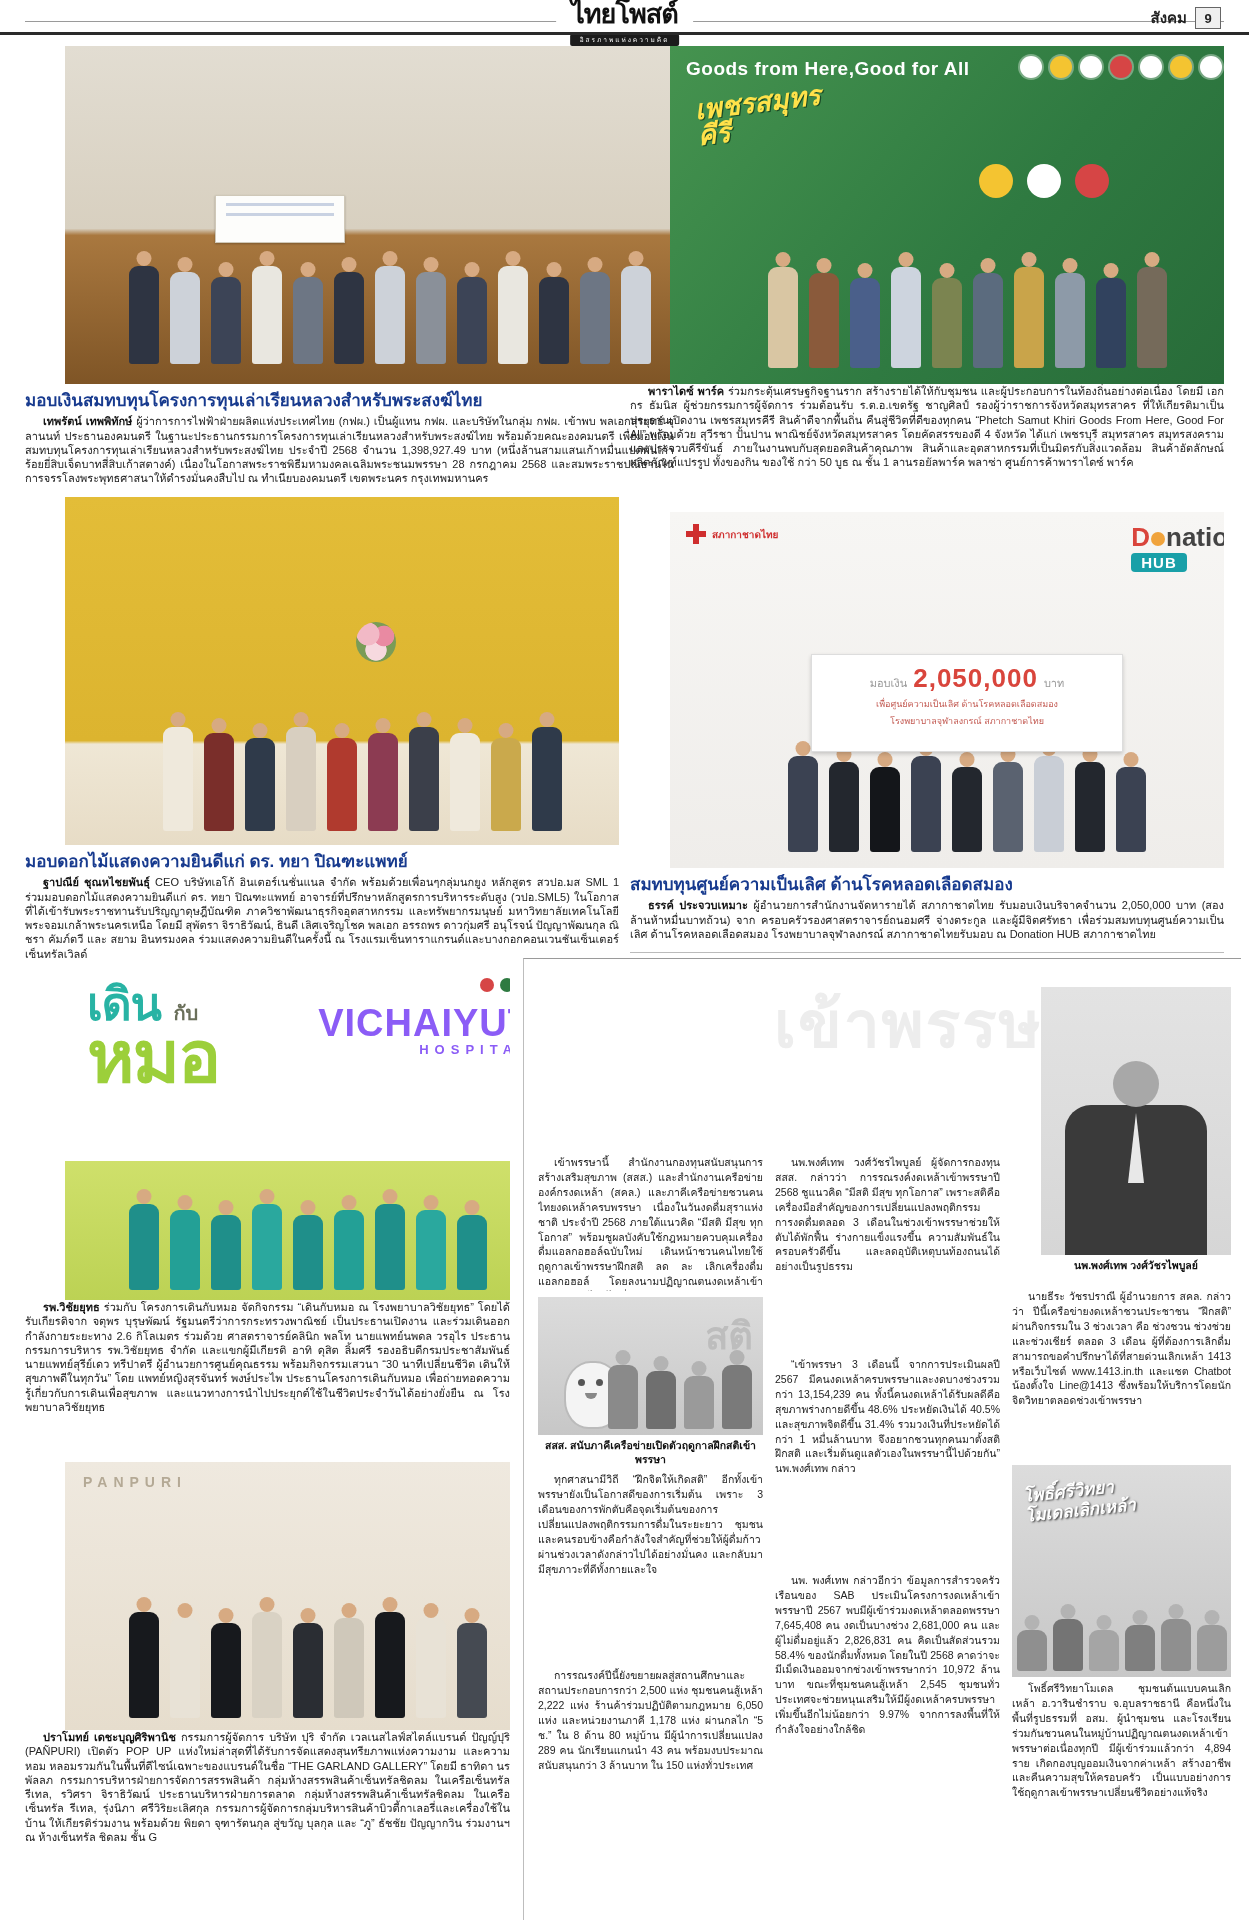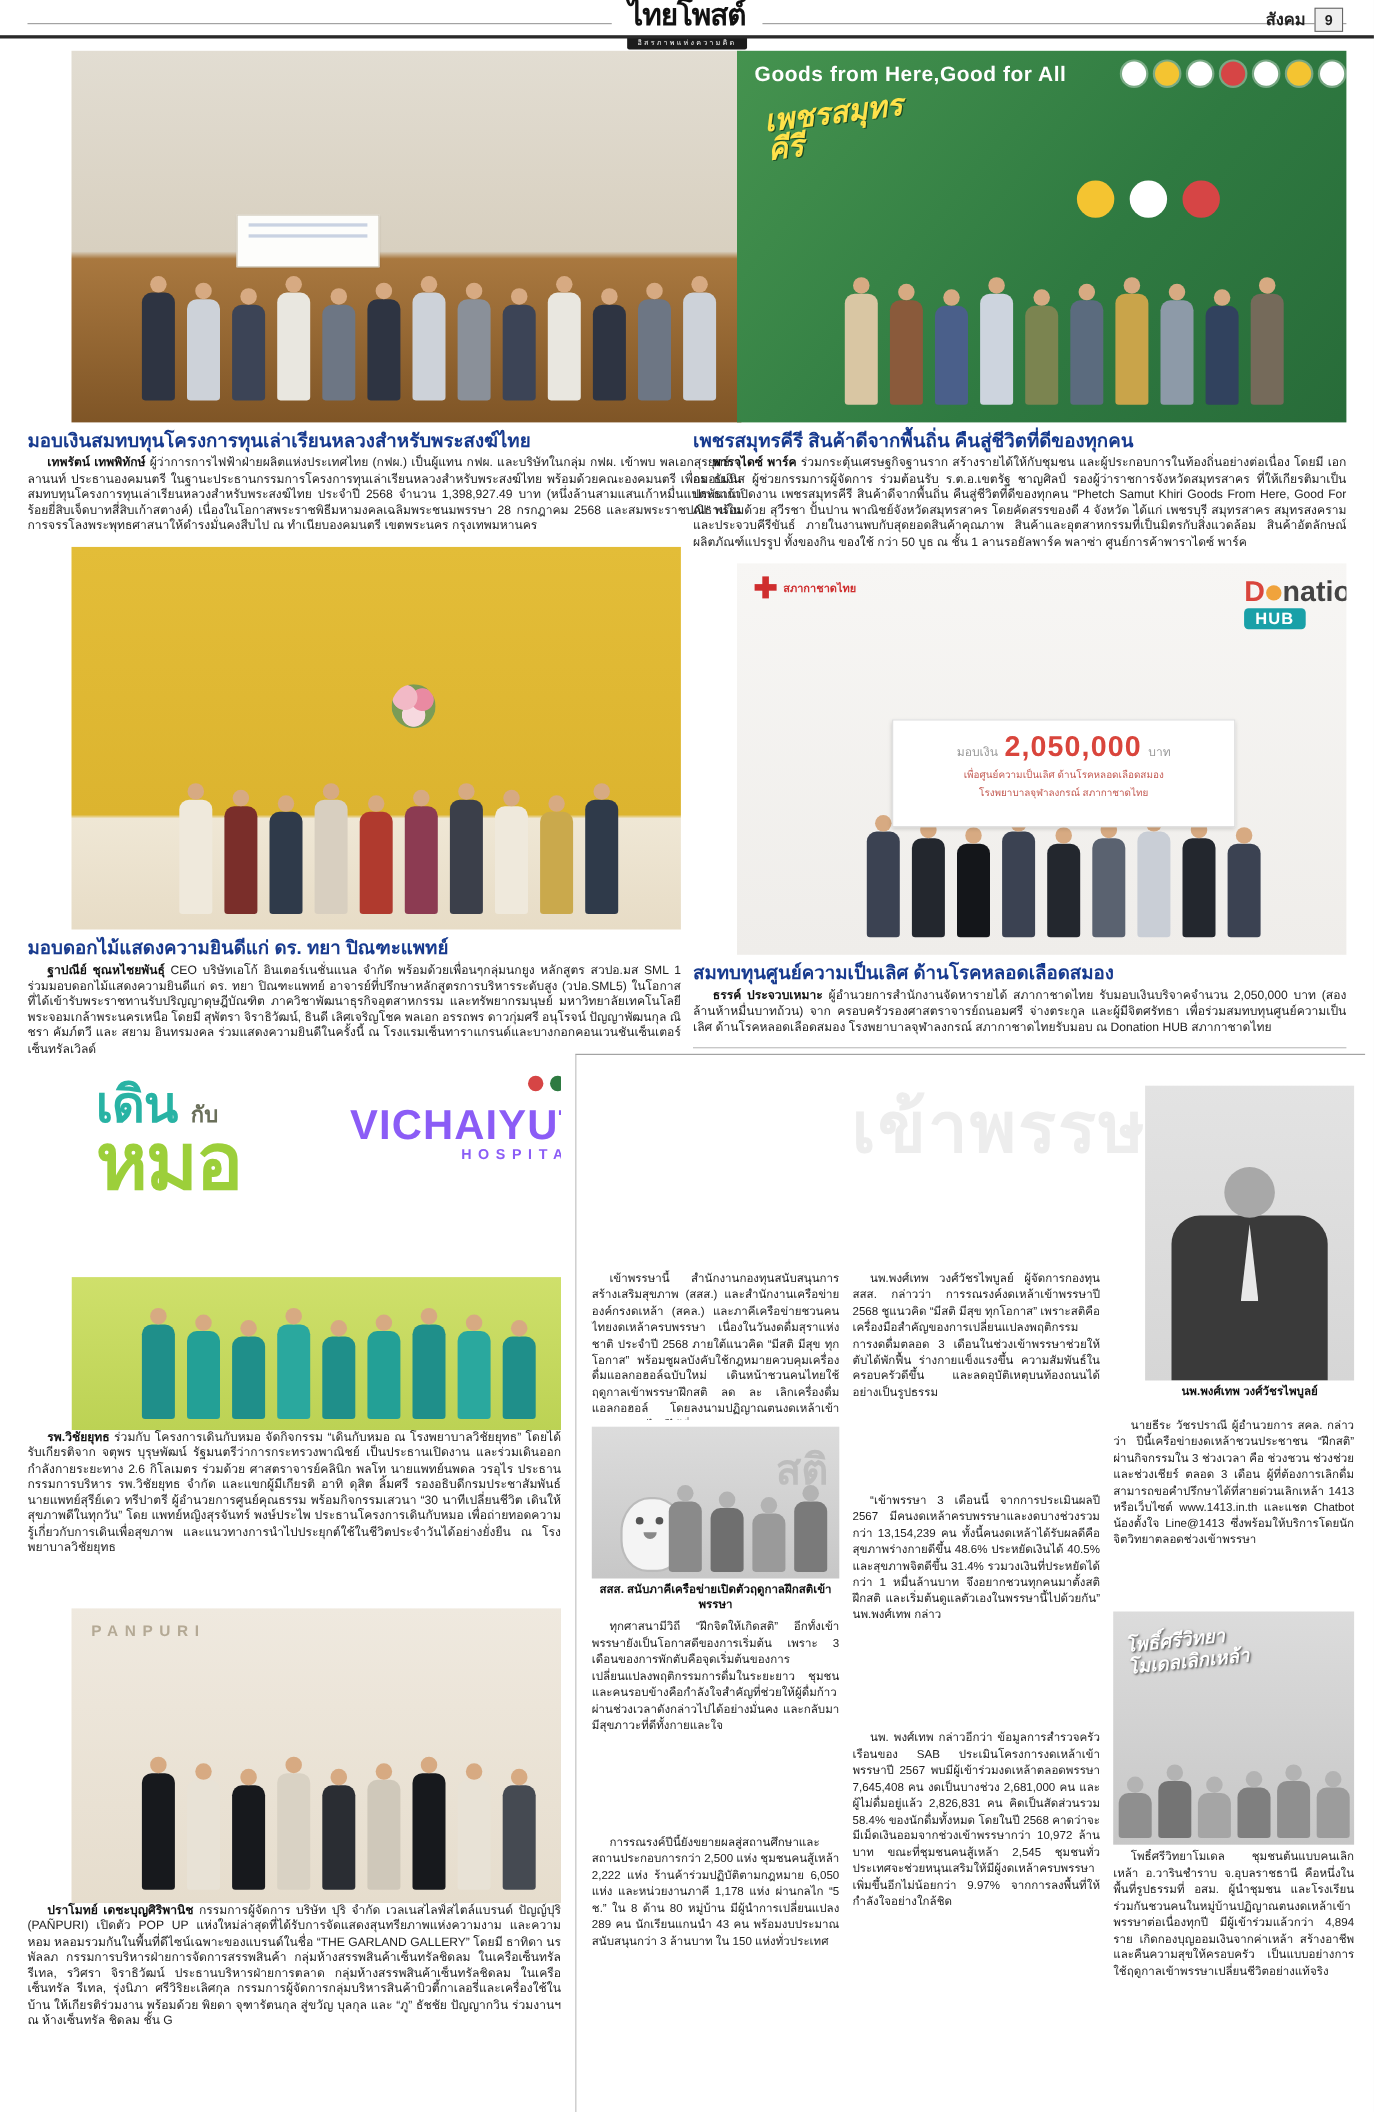--- a/index.html
+++ b/index.html
@@ -183,21 +183,20 @@
           <i class="pp" style="--c: #4a5f8a; --h: 90px;"></i>
           <i class="pp" style="--c: #cdd4de; --h: 101px;"></i>
           <i class="pp" style="--c: #7b8450; --h: 90px;"></i>
           <i class="pp" style="--c: #5b6b7e; --h: 95px;"></i>
           <i class="pp" style="--c: #c9a44a; --h: 101px;"></i>
           <i class="pp" style="--c: #8d9aa8; --h: 95px;"></i>
           <i class="pp" style="--c: #31425e; --h: 90px;"></i>
           <i class="pp" style="--c: #756a5a; --h: 101px;"></i>
         </div>
     </div>
-    <div class="headline">เพชรสมุทรคีรี สินค้าดีจากพื้นถิ่น คืนสู่ชีวิตที่ดีของทุกคน</div>
     <p class="bodytext"><b>พาราไดซ์ พาร์ค</b><span> ร่วมกระตุ้นเศรษฐกิจฐานราก สร้างรายได้ให้กับชุมชน และผู้ประกอบการในท้องถิ่นอย่างต่อเนื่อง โดยมี เอกกร ธัมนิส ผู้ช่วยกรรมการผู้จัดการ ร่วมต้อนรับ ร.ต.อ.เขตรัฐ ชาญศิลป์ รองผู้ว่าราชการจังหวัดสมุทรสาคร ที่ให้เกียรติมาเป็นประธานเปิดงาน เพชรสมุทรคีรี สินค้าดีจากพื้นถิ่น คืนสู่ชีวิตที่ดีของทุกคน “Phetch Samut Khiri Goods From Here, Good For All” พร้อมด้วย สุวีรชา ปั้นปาน พาณิชย์จังหวัดสมุทรสาคร โดยคัดสรรของดี 4 จังหวัด ได้แก่ เพชรบุรี สมุทรสาคร สมุทรสงคราม และประจวบคีรีขันธ์ ภายในงานพบกับสุดยอดสินค้าคุณภาพ สินค้าและอุตสาหกรรมที่เป็นมิตรกับสิ่งแวดล้อม สินค้าอัตลักษณ์ ผลิตภัณฑ์แปรรูป ทั้งของกิน ของใช้ กว่า 50 บูธ ณ ชั้น 1 ลานรอยัลพาร์ค พลาซ่า ศูนย์การค้าพาราไดซ์ พาร์ค</span></p>
   </div>
 
   <div class="article" style="left:25px;top:497px;width:594px;height:468px;">
     <div class="photo ph-flower" style="height:348px;">
       <div class="people-row" style="bottom:14px;">
           <i class="pp" style="--c: #efe9dc; --h: 104px;"></i>
           <i class="pp" style="--c: #7a2e2a; --h: 98px;"></i>
           <i class="pp" style="--c: #2f3a4a; --h: 93px;"></i>
           <i class="pp" style="--c: #d8cfc0; --h: 104px;"></i>

